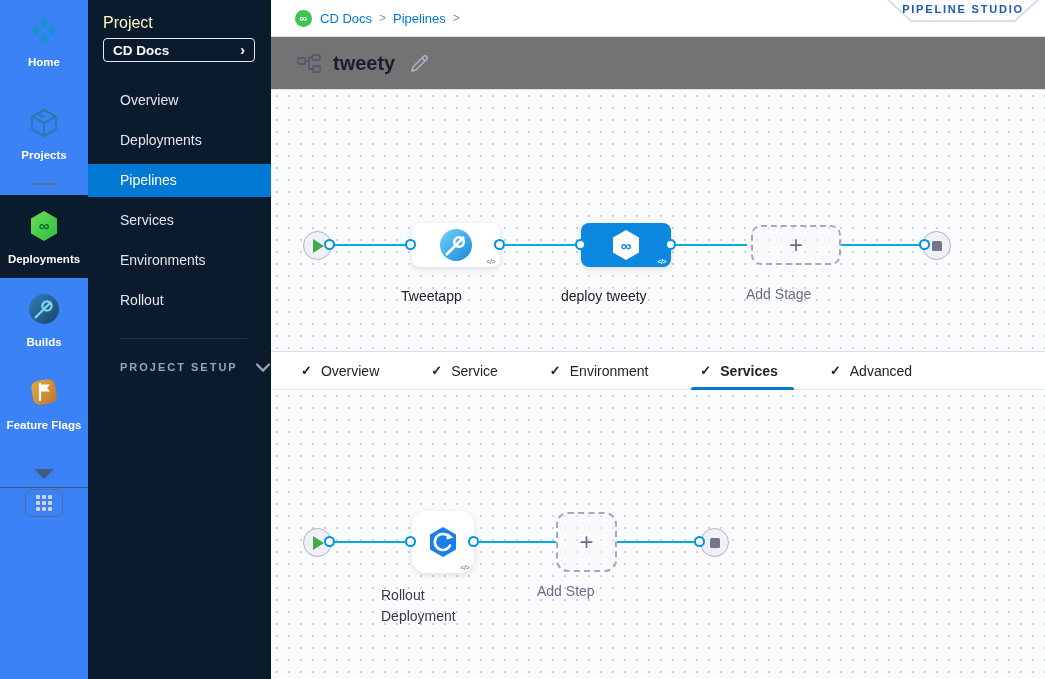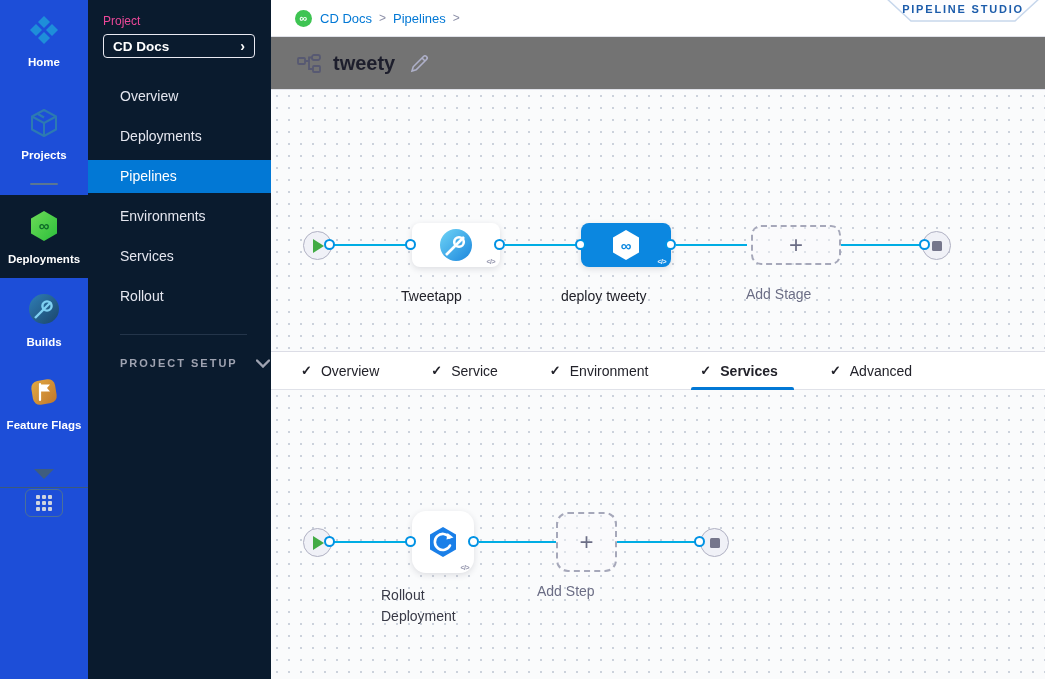--- a/index.html
+++ b/index.html
@@ -1,34 +1,34 @@
 <!DOCTYPE html>
 <html><head>
 <meta charset="utf-8">
 <style>
   * { margin:0; padding:0; box-sizing:border-box; }
   html,body { width:1045px; height:679px; overflow:hidden; }
   body { font-family:"Liberation Sans", sans-serif; background:#fff; position:relative; }
 
   
-  .rail { position:absolute; left:0; top:0; width:88px; height:679px; background:#1d4ed8; z-index:30; }
+  .rail { position:absolute; left:0; top:0; width:88px; height:679px; background:#3b82f6; z-index:30; }
   .rail-item { width:88px; display:flex; flex-direction:column; align-items:center; padding:14px 0 12px; cursor:pointer; }
   .rail-item.active { background:#0a1b2e; }
   .rail-label { color:#fff; font-size:11.5px; font-weight:700; margin-top:6px; text-align:center; line-height:1.1; }
   .rail-divider { width:28px; height:2px; background:#5a7692; border-radius:2px; margin:10px auto; }
   .rail-gap { height:12px; }
   .rail-collapse { margin:26px auto 8px; width:0; height:0; border-left:10px solid transparent; border-right:10px solid transparent; border-top:10px solid #3f5d7e; cursor:pointer; }
   .rail-bottom-line { width:88px; height:1px; background:#3c5a7a; }
   .apps-box { width:38px; height:28px; margin:1px auto 0; border:1px solid #4a7099; border-radius:6px; display:flex; align-items:center; justify-content:center; cursor:pointer; }
   .apps-grid { display:grid; grid-template-columns:repeat(3,4px); grid-template-rows:repeat(3,4px); gap:2px; }
   .apps-grid i { background:#cfd4df; border-radius:1px; }
 
   
   .sidebar { position:absolute; left:88px; top:0; width:183px; height:679px; background:#0a1b2e; z-index:20; }
-  .sb-project-label { color:#ec4899; font-size:12px; margin:14px 0 6px 15px; }
+  .sb-project-label { color:#fef9c3; font-size:16px; margin:14px 0 6px 15px; }
   .sb-select { margin-left:15px; width:152px; height:24px; border:1px solid #e9eaf2; border-radius:4px; display:flex; align-items:center; justify-content:space-between; padding:0 9px; cursor:pointer; }
   .sb-select-value { color:#fff; font-size:13.5px; font-weight:700; }
   .sb-select-chevron { color:#fff; font-size:14px; font-weight:700; }
   .sb-menu { margin-top:18px; }
   .sb-item { height:40px; display:flex; align-items:center; padding-left:32px; color:#e4e6ef; font-size:14px; cursor:pointer; }
   .sb-item.active { background:#0278d5; color:#fff; height:33px; margin:3.5px 0; }
   .sb-divider { width:127px; height:1px; background:#24354a; margin:18px 0 0 32px; }
   .sb-setup { margin:22px 0 0 32px; display:flex; align-items:center; gap:18px; color:#9fa3b1; font-size:11px; font-weight:700; letter-spacing:2px; cursor:pointer; }
 
   
@@ -175,22 +175,22 @@
 <nav class="sidebar">
   <div class="sb-project-label">Project</div>
   <div class="sb-select">
     <span class="sb-select-value">CD Docs</span>
     <span class="sb-select-chevron">›</span>
   </div>
   <div class="sb-menu">
     <div class="sb-item">Overview</div>
     <div class="sb-item">Deployments</div>
     <div class="sb-item active">Pipelines</div>
+    <div class="sb-item">Services</div>
     <div class="sb-item">Environments</div>
-    <div class="sb-item">Services</div>
     <div class="sb-item">Rollout</div>
   </div>
   <div class="sb-divider"></div>
   <div class="sb-setup">
     <span>PROJECT SETUP</span>
     <svg width="14" height="9" viewBox="0 0 14 9">
       <polyline points="1,1.5 7,7.5 13,1.5" fill="none" stroke="#9fa3b1" stroke-width="2.4" stroke-linecap="round"></polyline>
     </svg>
   </div>
 </nav>

